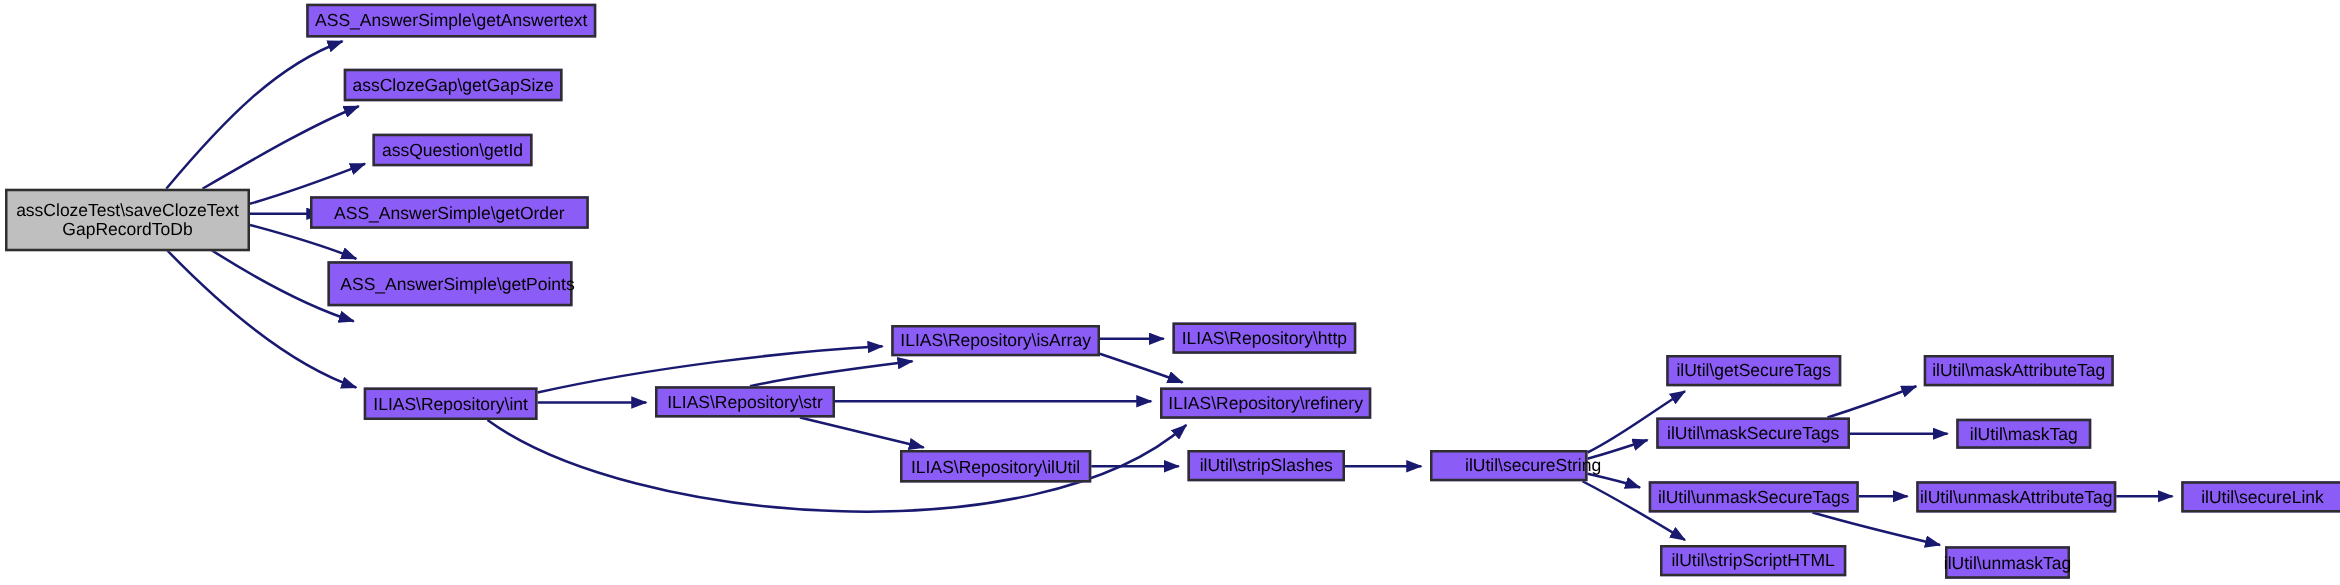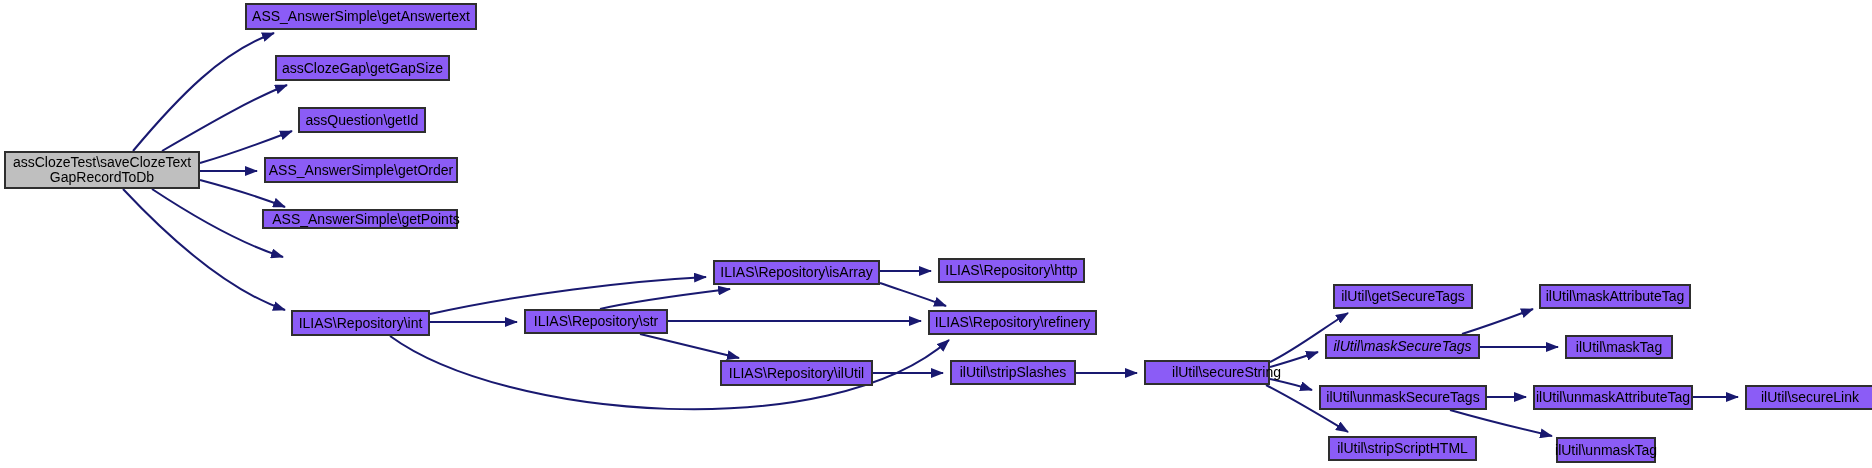--- a/index.html
+++ b/index.html
@@ -58,55 +58,55 @@
       <path d="M1270,379 C1288,383 1300,386 1312,390" marker-end="url(#arrow)"></path>
       <path d="M1266,385 C1295,400 1325,418 1348,432" marker-end="url(#arrow)"></path>
       <path d="M1462,334 C1487,326 1512,317 1533,309" marker-end="url(#arrow)"></path>
       <path d="M1480,347 L1558,347" marker-end="url(#arrow)"></path>
       <path d="M1487,397 L1526,397" marker-end="url(#arrow)"></path>
       <path d="M1450,410 C1485,420 1522,429 1552,436" marker-end="url(#arrow)"></path>
       <path d="M1693,397 L1738,397" marker-end="url(#arrow)"></path>
     </g>
   </svg>
 
-  <div class="node main" style="left:4px;top:151px;width:196px;height:38px;">
+  <div class="node main" style="left:4px;top:151px;width:196px;height:50px;">
     <span>assClozeTest\saveClozeText</span>
     <span>GapRecordToDb</span>
   </div>
 
   <div class="node" style="left:245px;top:3px;width:232px;height:27px;">ASS_AnswerSimple\getAnswertext</div>
 
   <div class="node" style="left:275px;top:55px;width:175px;height:26px;">assClozeGap\getGapSize</div>
 
   <div class="node" style="left:298px;top:107px;width:128px;height:26px;">assQuestion\getId</div>
 
-  <div class="node" style="left:264px;top:157px;width:194px;height:26px;">ASS_AnswerSimple\getOrder</div>
+  <div class="node" style="left:248px;top:157px;width:223px;height:26px;">ASS_AnswerSimple\getOrder</div>
 
-  <div class="node" style="left:262px;top:209px;width:196px;height:20px;padding-left:12px;">ASS_AnswerSimple\getPoints</div>
+  <div class="node" style="left:262px;top:209px;width:196px;height:36px;padding-left:12px;">ASS_AnswerSimple\getPoints</div>
 
 
   <div class="node" style="left:291px;top:310px;width:139px;height:26px;text-align:center;">ILIAS\Repository\int</div>
 
   <div class="node" style="left:524px;top:309px;width:144px;height:25px;">ILIAS\Repository\str</div>
 
   <div class="node" style="left:713px;top:260px;width:167px;height:25px;">ILIAS\Repository\isArray</div>
 
   <div class="node" style="left:938px;top:258px;width:147px;height:25px;">ILIAS\Repository\http</div>
 
   <div class="node" style="left:928px;top:310px;width:169px;height:25px;">ILIAS\Repository\refinery</div>
 
   <div class="node" style="left:720px;top:360px;width:153px;height:26px;">ILIAS\Repository\ilUtil</div>
 
   <div class="node" style="left:950px;top:360px;width:126px;height:25px;">ilUtil\stripSlashes</div>
 
   <div class="node" style="left:1144px;top:360px;width:126px;height:25px;padding-left:39px;">ilUtil\secureString</div>
 
   <div class="node" style="left:1333px;top:284px;width:140px;height:25px;">ilUtil\getSecureTags</div>
 
-  <div class="node" style="left:1325px;top:334px;width:155px;height:25px;font-style:italic;">ilUtil\maskSecureTags</div>
+  <div class="node" style="left:1325px;top:334px;width:155px;height:25px;">ilUtil\maskSecureTags</div>
 
   <div class="node" style="left:1319px;top:385px;width:168px;height:25px;">ilUtil\unmaskSecureTags</div>
 
   <div class="node" style="left:1328px;top:436px;width:149px;height:25px;">ilUtil\stripScriptHTML</div>
 
   <div class="node" style="left:1539px;top:284px;width:152px;height:25px;">ilUtil\maskAttributeTag</div>
 
   <div class="node" style="left:1565px;top:335px;width:108px;height:24px;">ilUtil\maskTag</div>
 
   <div class="node" style="left:1533px;top:385px;width:160px;height:25px;">ilUtil\unmaskAttributeTag</div>

